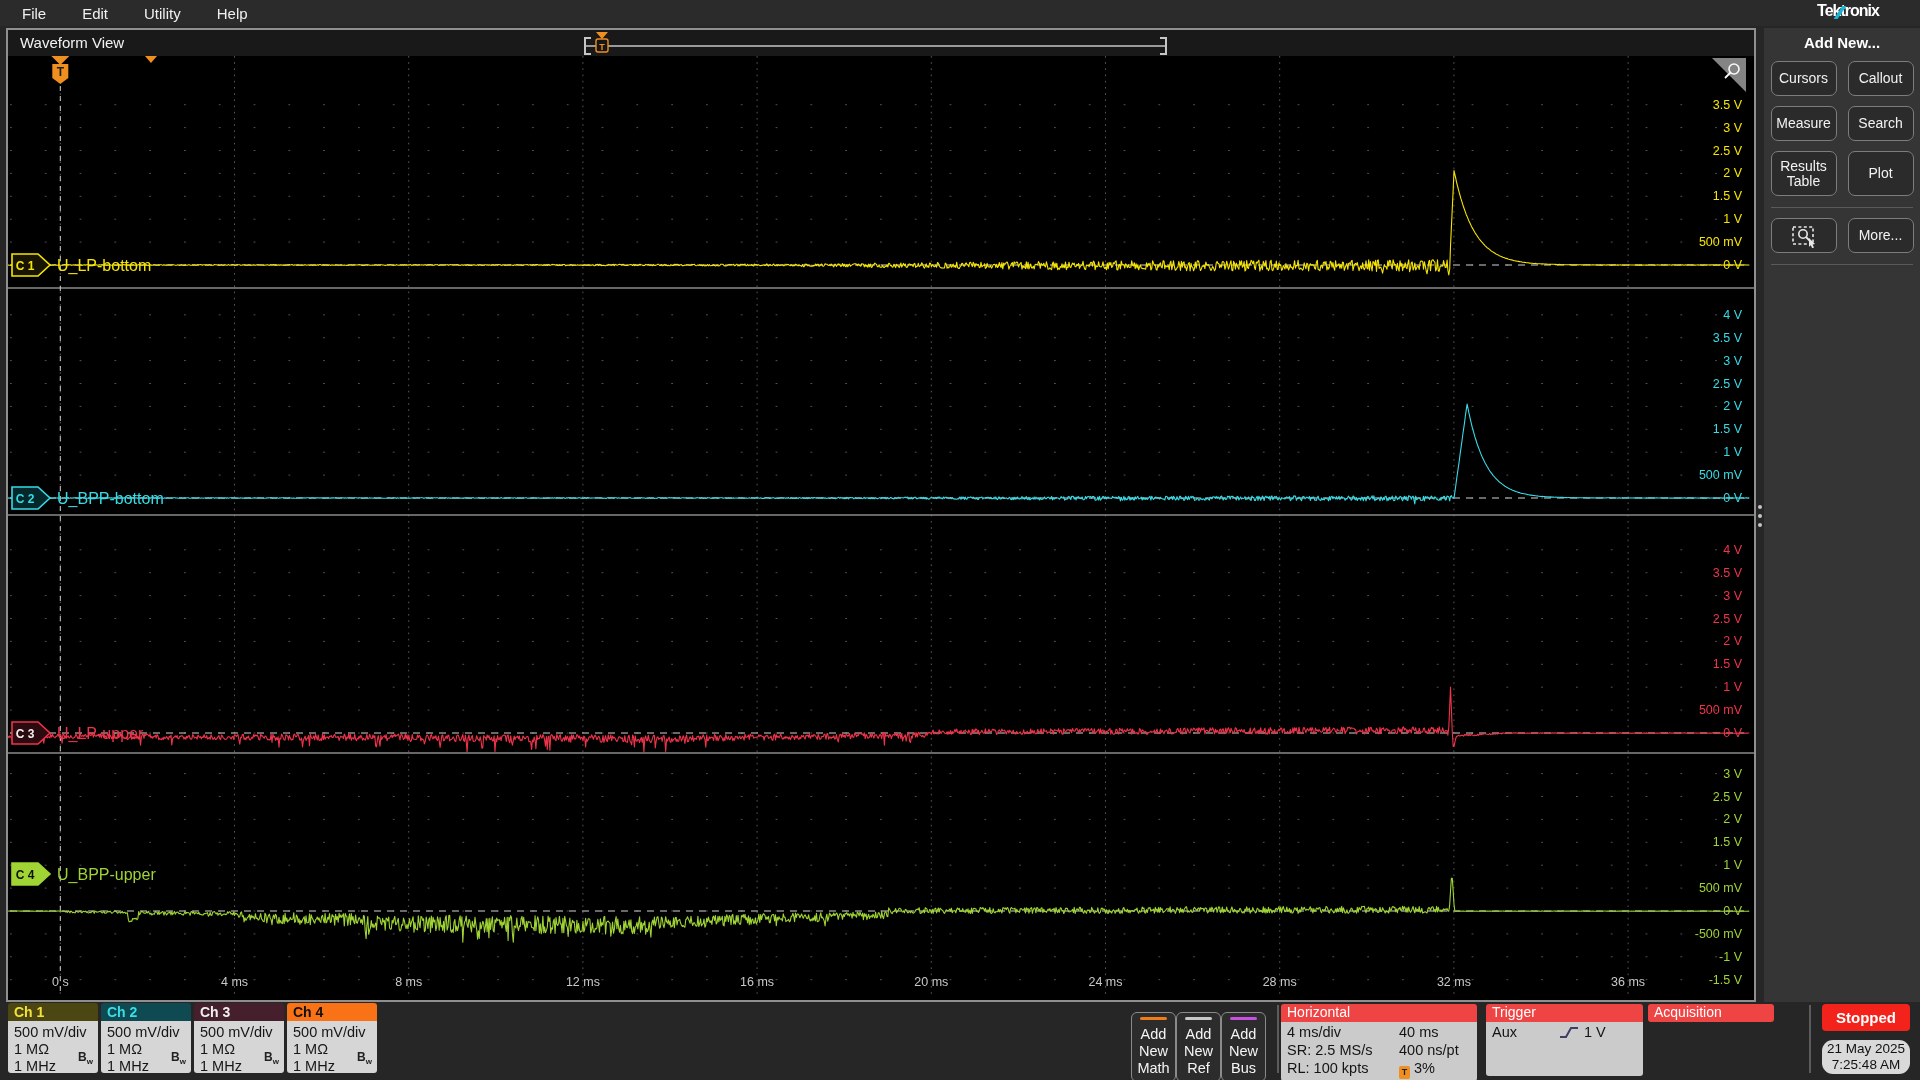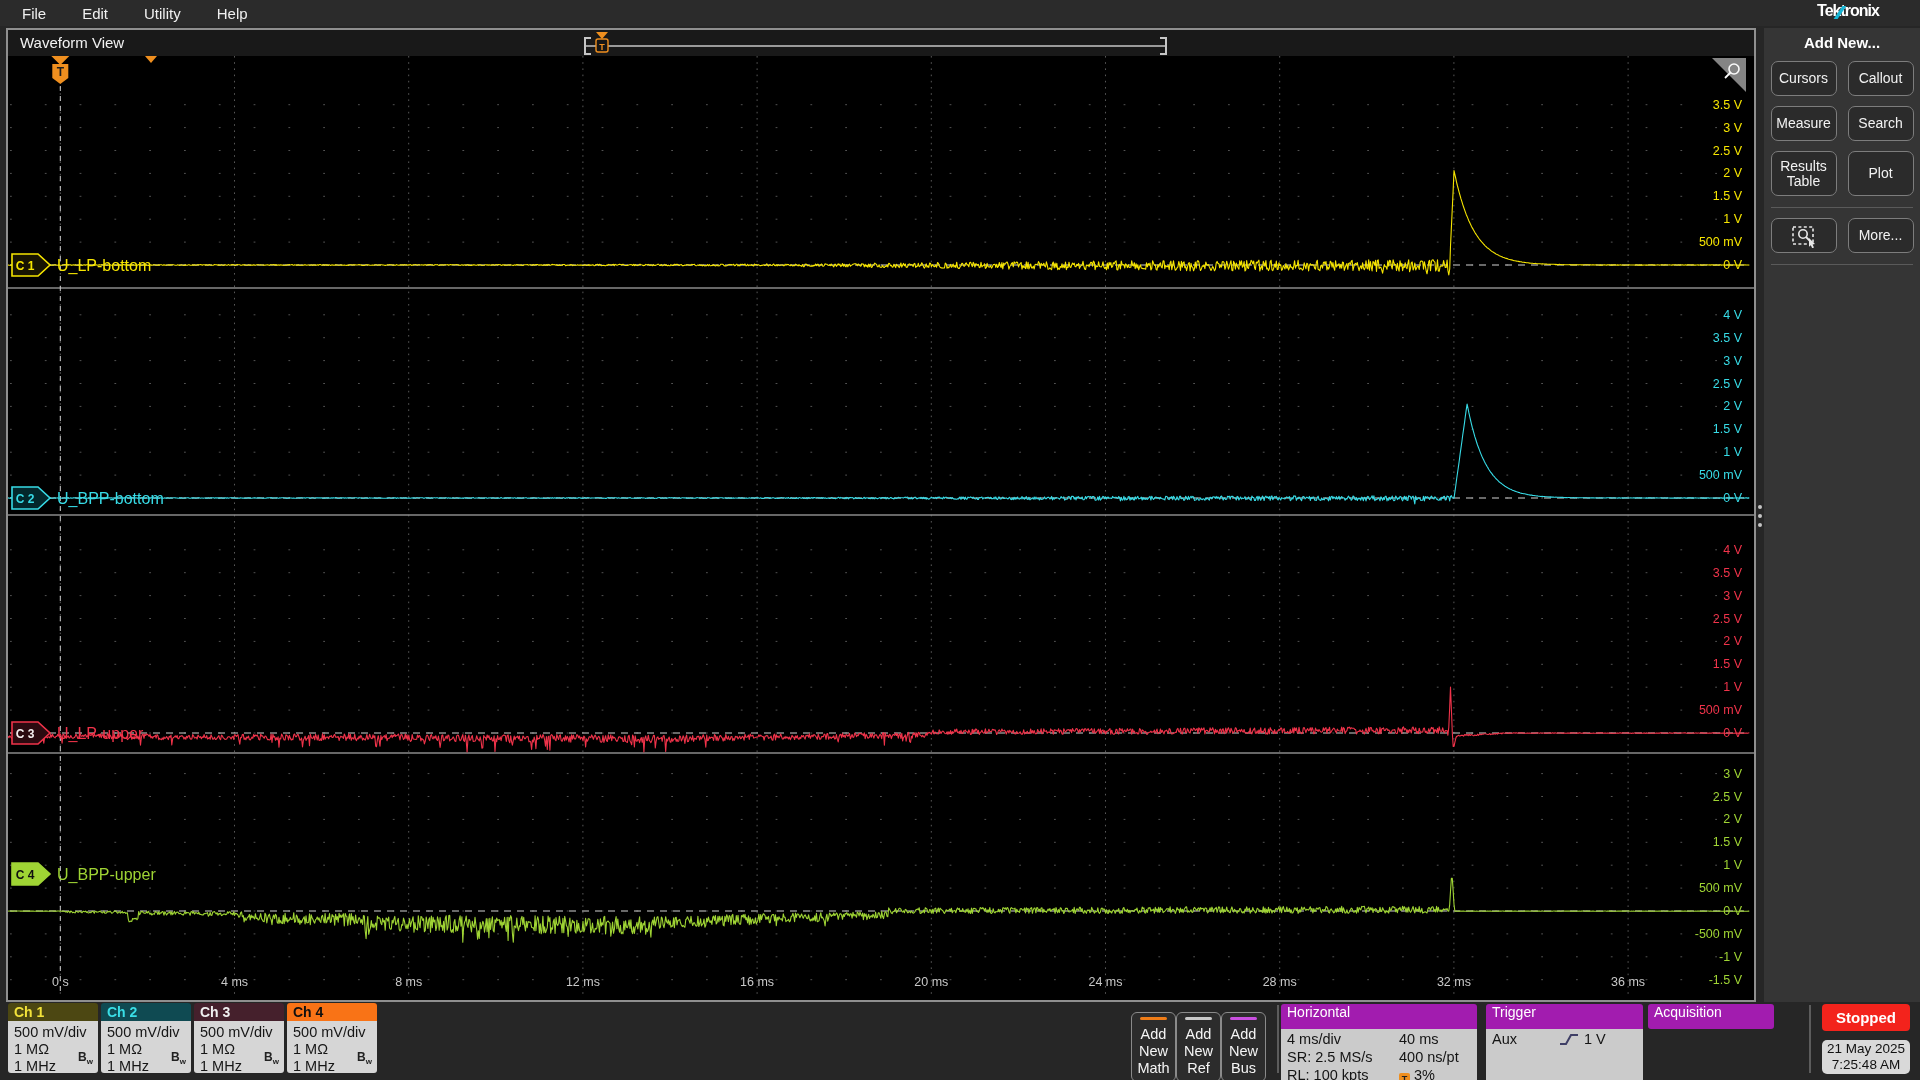--- a/index.html
+++ b/index.html
@@ -33,28 +33,28 @@
   .chtile .hd{height:18px;font-size:14px;font-weight:bold;padding:1px 0 0 6px;box-sizing:border-box}
   .chtile .bd{background:#d6d6d6;color:#161616;font-size:14.5px;line-height:17px;padding:3px 0 3px 6px;position:relative;height:52px;box-sizing:border-box}
   .bw{position:absolute;right:5px;bottom:3px;font-size:12px;font-weight:bold;color:#222}
   .bw small{font-size:8px;vertical-align:sub}
   #addbtns{position:absolute;left:1131px;top:10px;display:flex;}
   .addbtn{width:45px;height:70px;background:#2c2c2c;border:1px solid #8a8a8a;border-radius:6px;color:#f5f5f5;
     font-size:14.5px;line-height:17px;text-align:center;white-space:pre-line;box-sizing:border-box;padding-top:13px;position:relative;cursor:pointer}
   .addbtn i{position:absolute;left:8px;right:8px;top:4px;height:3px;border-radius:2px}
   .vdiv{position:absolute;top:3px;width:2px;height:68px;background:#5c5c5c}
   .panel{position:absolute;top:2px;border-radius:3px;overflow:hidden;cursor:pointer}
-  .phead{height:17px;background:#a21caf;color:#fff;font-size:14px;padding:0 0 8px 6px}
+  .phead{height:17px;background:#ef4444;color:#fff;font-size:14px;padding:0 0 1px 6px}
   .pbody{background:#cbcbcb;color:#141414;font-size:14.5px;padding:1px 6px 2px 6px;line-height:18px}
   .grid2{display:grid;grid-template-columns:112px auto}
   .ticon{display:inline-block;width:11px;height:13px;background:#ef8f1f;color:#222;font-size:9px;font-weight:bold;
     text-align:center;line-height:13px;border-radius:2px;margin-right:4px;vertical-align:-2px}
   #stopped{position:absolute;left:1822px;top:2px;width:88px;height:27px;background:#f3231c;border-radius:4px;
     color:#fff;font-weight:bold;font-size:15px;display:flex;align-items:center;justify-content:center;cursor:pointer}
-  #datetime{position:absolute;left:1822px;top:38px;width:88px;height:34px;background:#d9d9d9;border-radius:5px;
+  #datetime{position:absolute;left:1822px;top:38px;width:88px;height:34px;background:#d9d9d9;border-radius:11px;
     color:#111;font-size:13.5px;line-height:16px;text-align:center;padding-top:1px;box-sizing:border-box}
 </style>
 </head>
 <body>
 
 <div id="menubar">
     <span class="menu-item">File</span>
     <span class="menu-item">Edit</span>
     <span class="menu-item">Utility</span>
     <span class="menu-item">Help</span>

